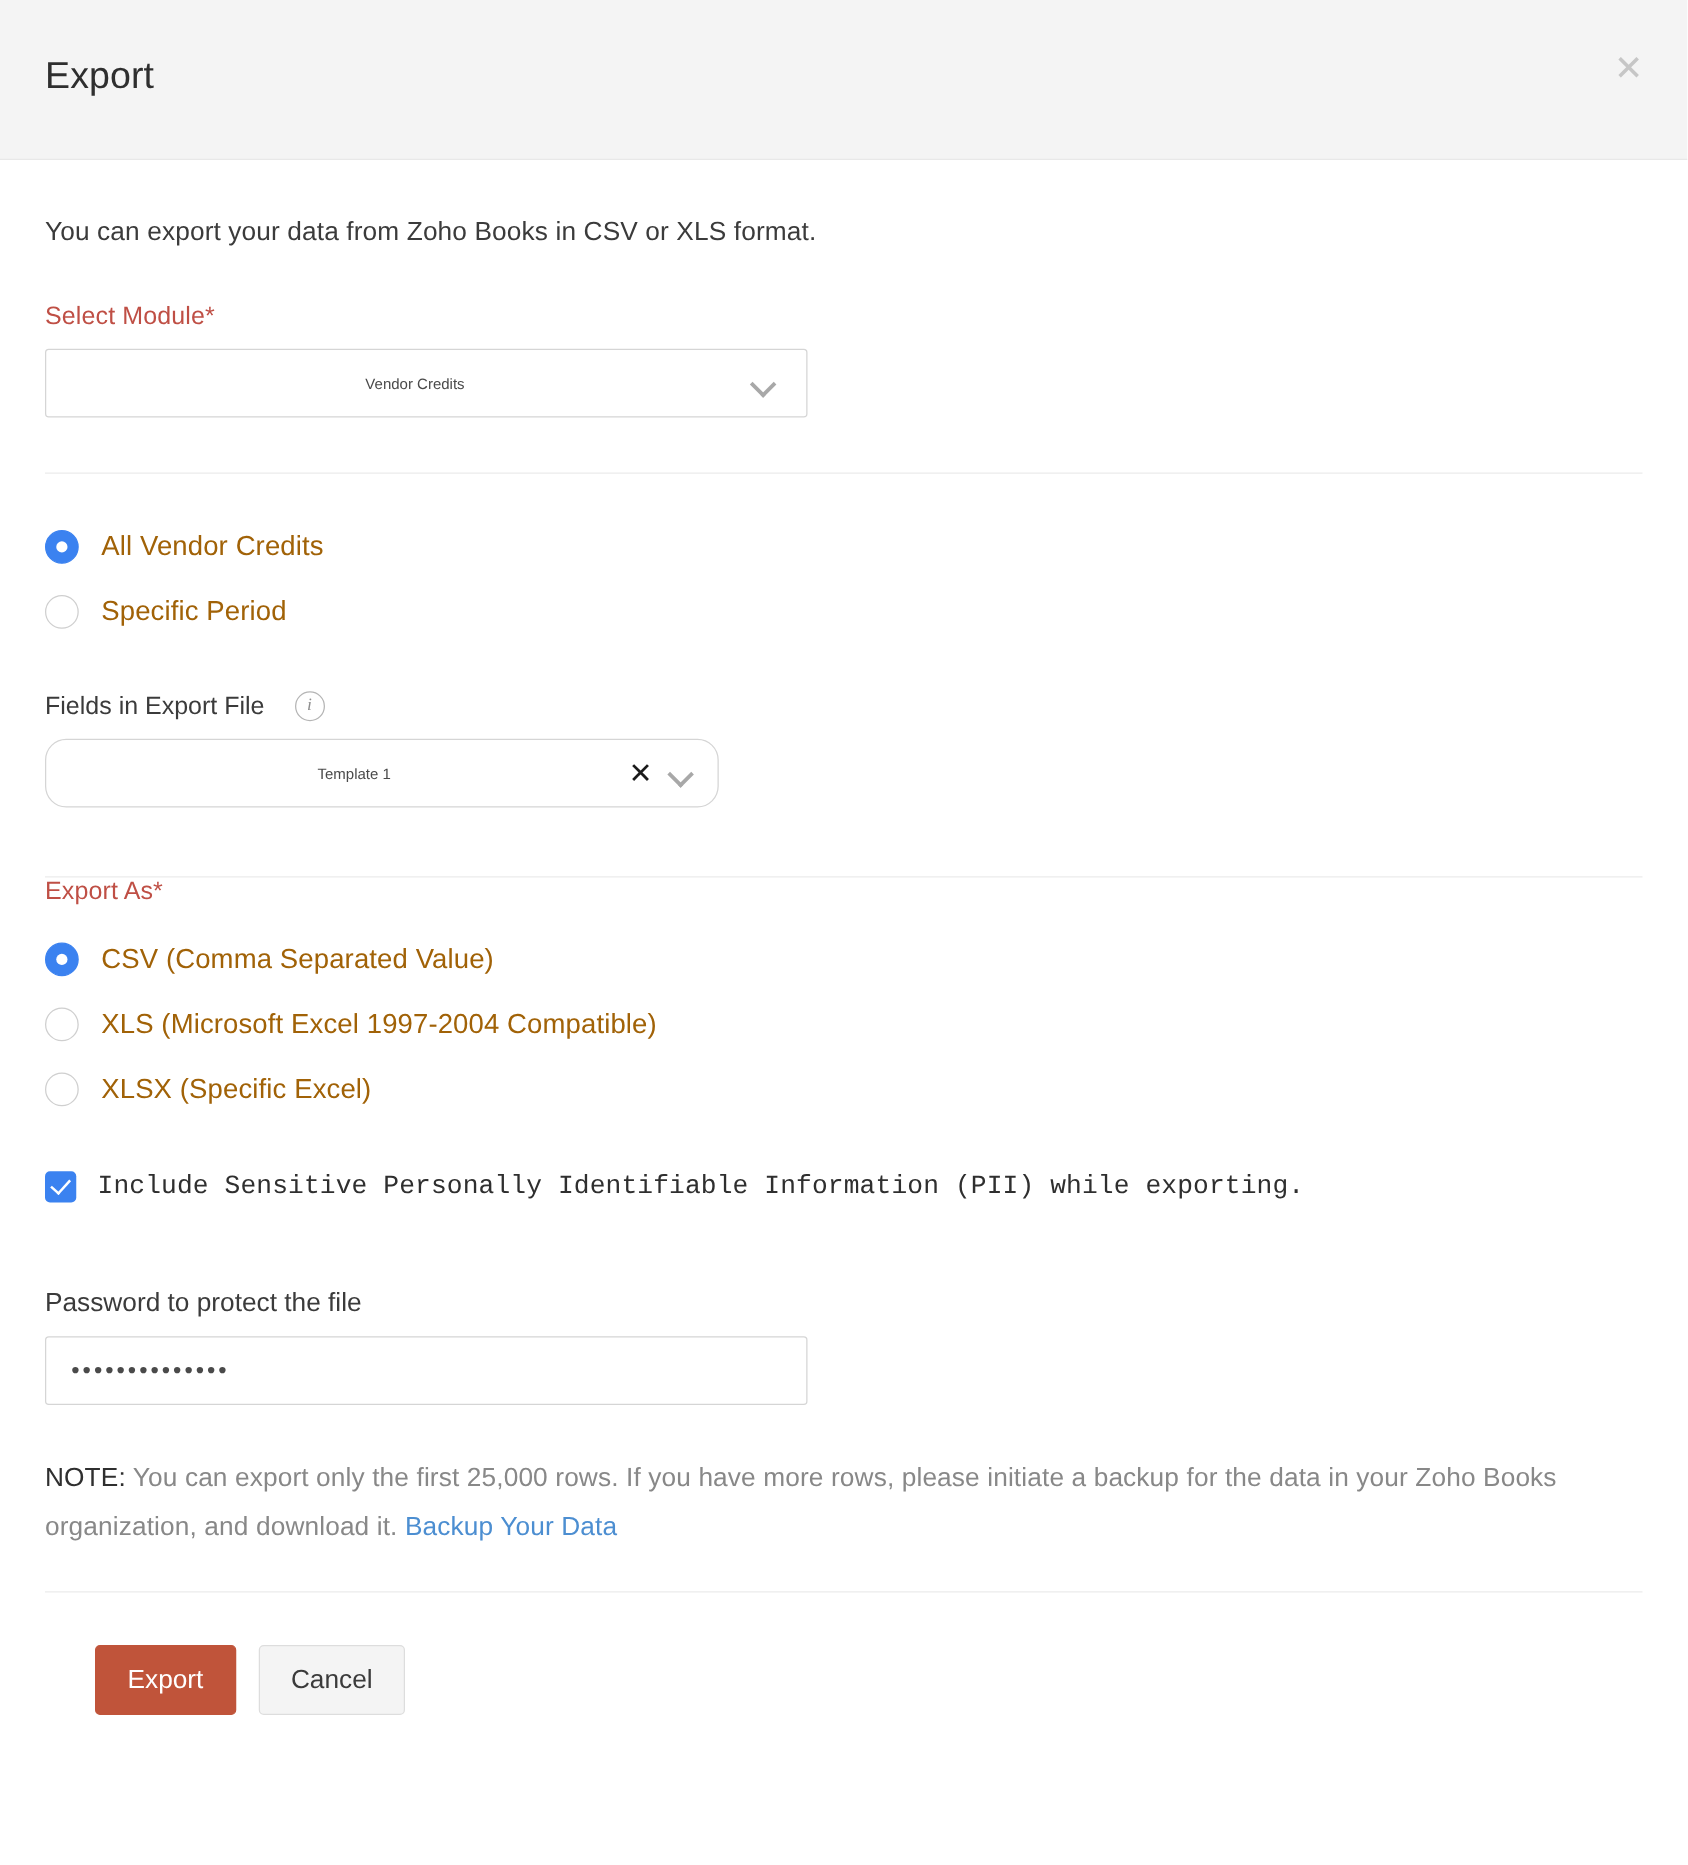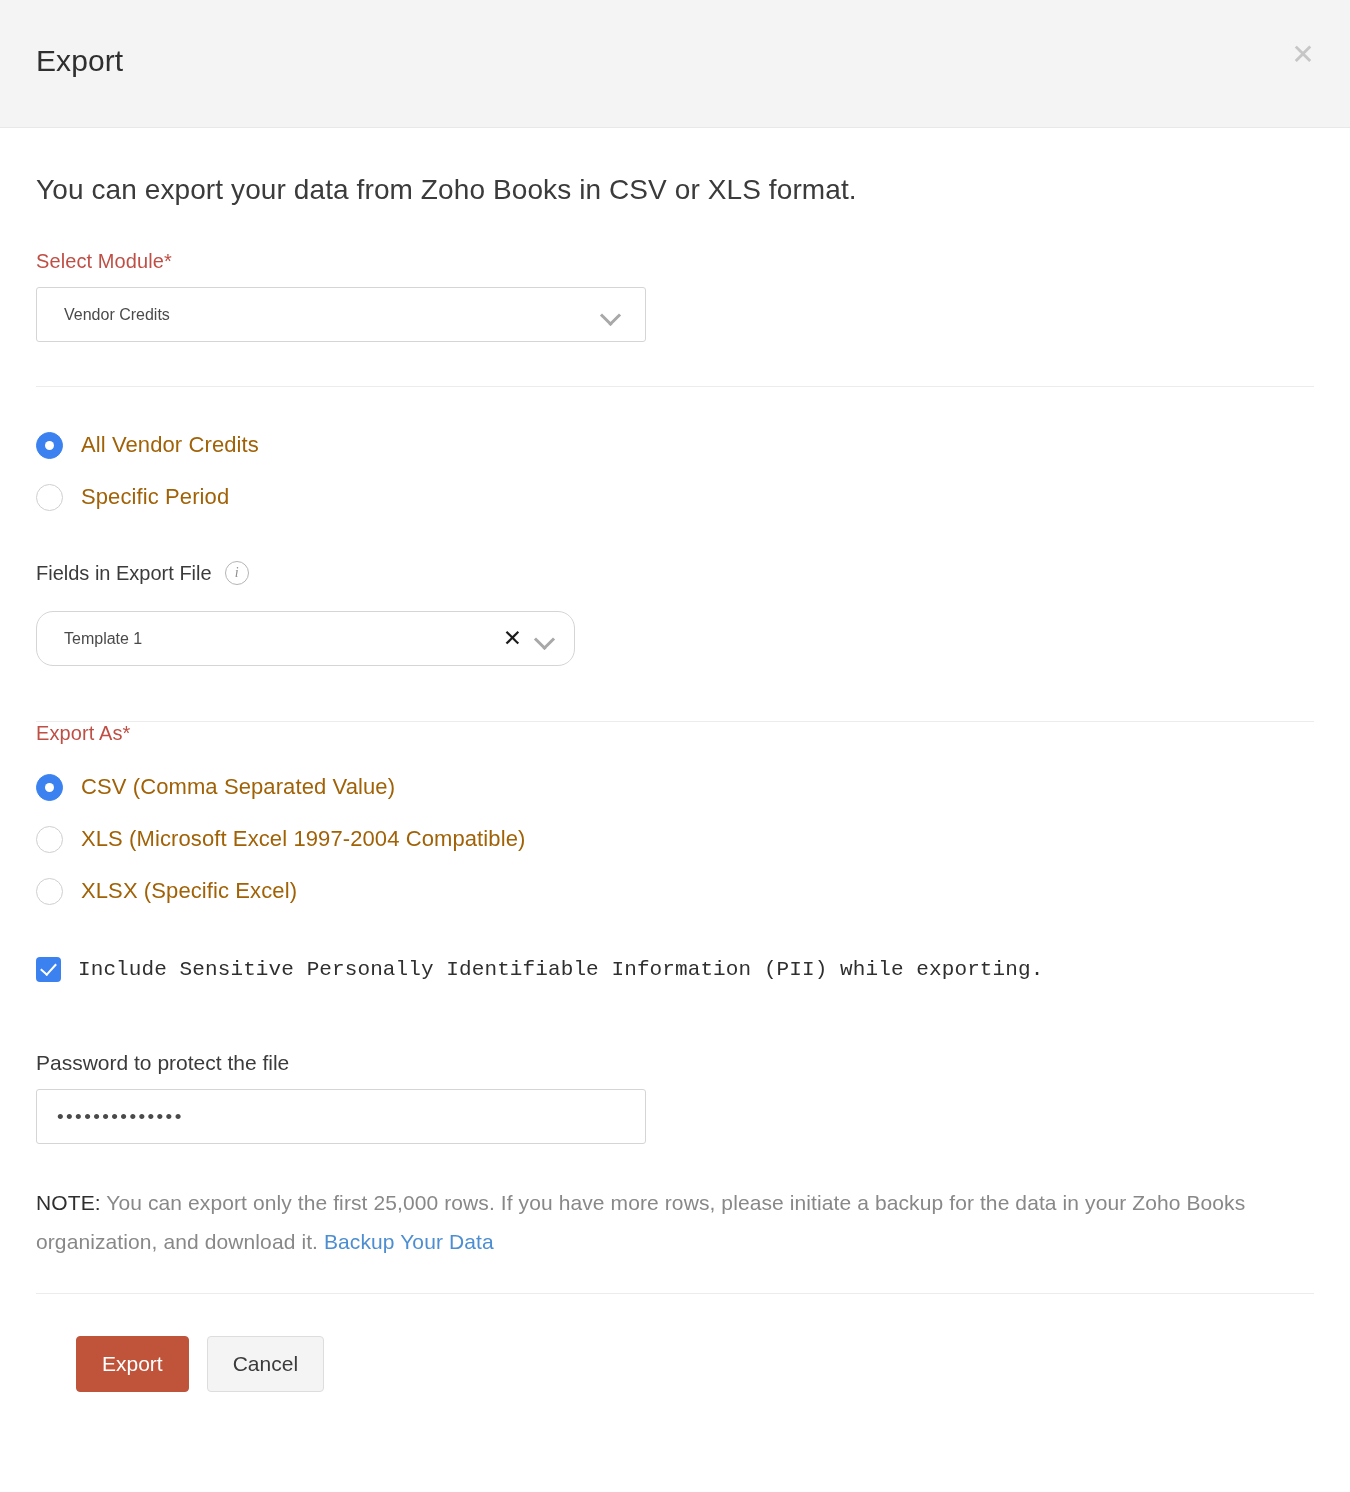--- a/index.html
+++ b/index.html
@@ -48,63 +48,64 @@
     cursor: pointer;
     user-select: none;
   }
 
   
   .dialog-body {
     padding: 0 36px;
   }
 
   .intro-text {
-    font-size: 28px;
+    font-size: 21px;
     color: #3b3b3b;
     padding-top: 46px;
     letter-spacing: 0.1px;
   }
 
   .field-label-required {
     font-size: 20px;
     color: #bf4f45;
     margin-top: 44px;
     margin-bottom: 14px;
     letter-spacing: 0.1px;
   }
 
   .field-label {
     font-size: 20px;
     color: #3b3b3b;
     display: flex;
     align-items: center;
-    gap: 13px;
-    margin-bottom: 26px;
+    gap: 24px;
+    margin-bottom: 14px;
   }
 
   
   .select-box {
     position: relative;
     height: 55px;
     border: 1px solid #d5d5d5;
     border-radius: 3px;
     background: #ffffff;
     display: flex;
     align-items: center;
     cursor: pointer;
   }
   .select-box.module { width: 610px; }
   .select-box.template { width: 539px; border-radius: 17px; }
   .select-value {
-    font-size: 16px;
+    font-size: 12px;
     color: #4a4a4a;
     padding-left: 27px;
     flex: 1;
     white-space: nowrap;
     overflow: hidden;
+    text-align: center;
   }
   .chevron-down-icon {
     display: inline-block;
     width: 22px;
     height: 22px;
     position: relative;
     flex: 0 0 auto;
   }
   .chevron-down-icon::before {
     content: "";

